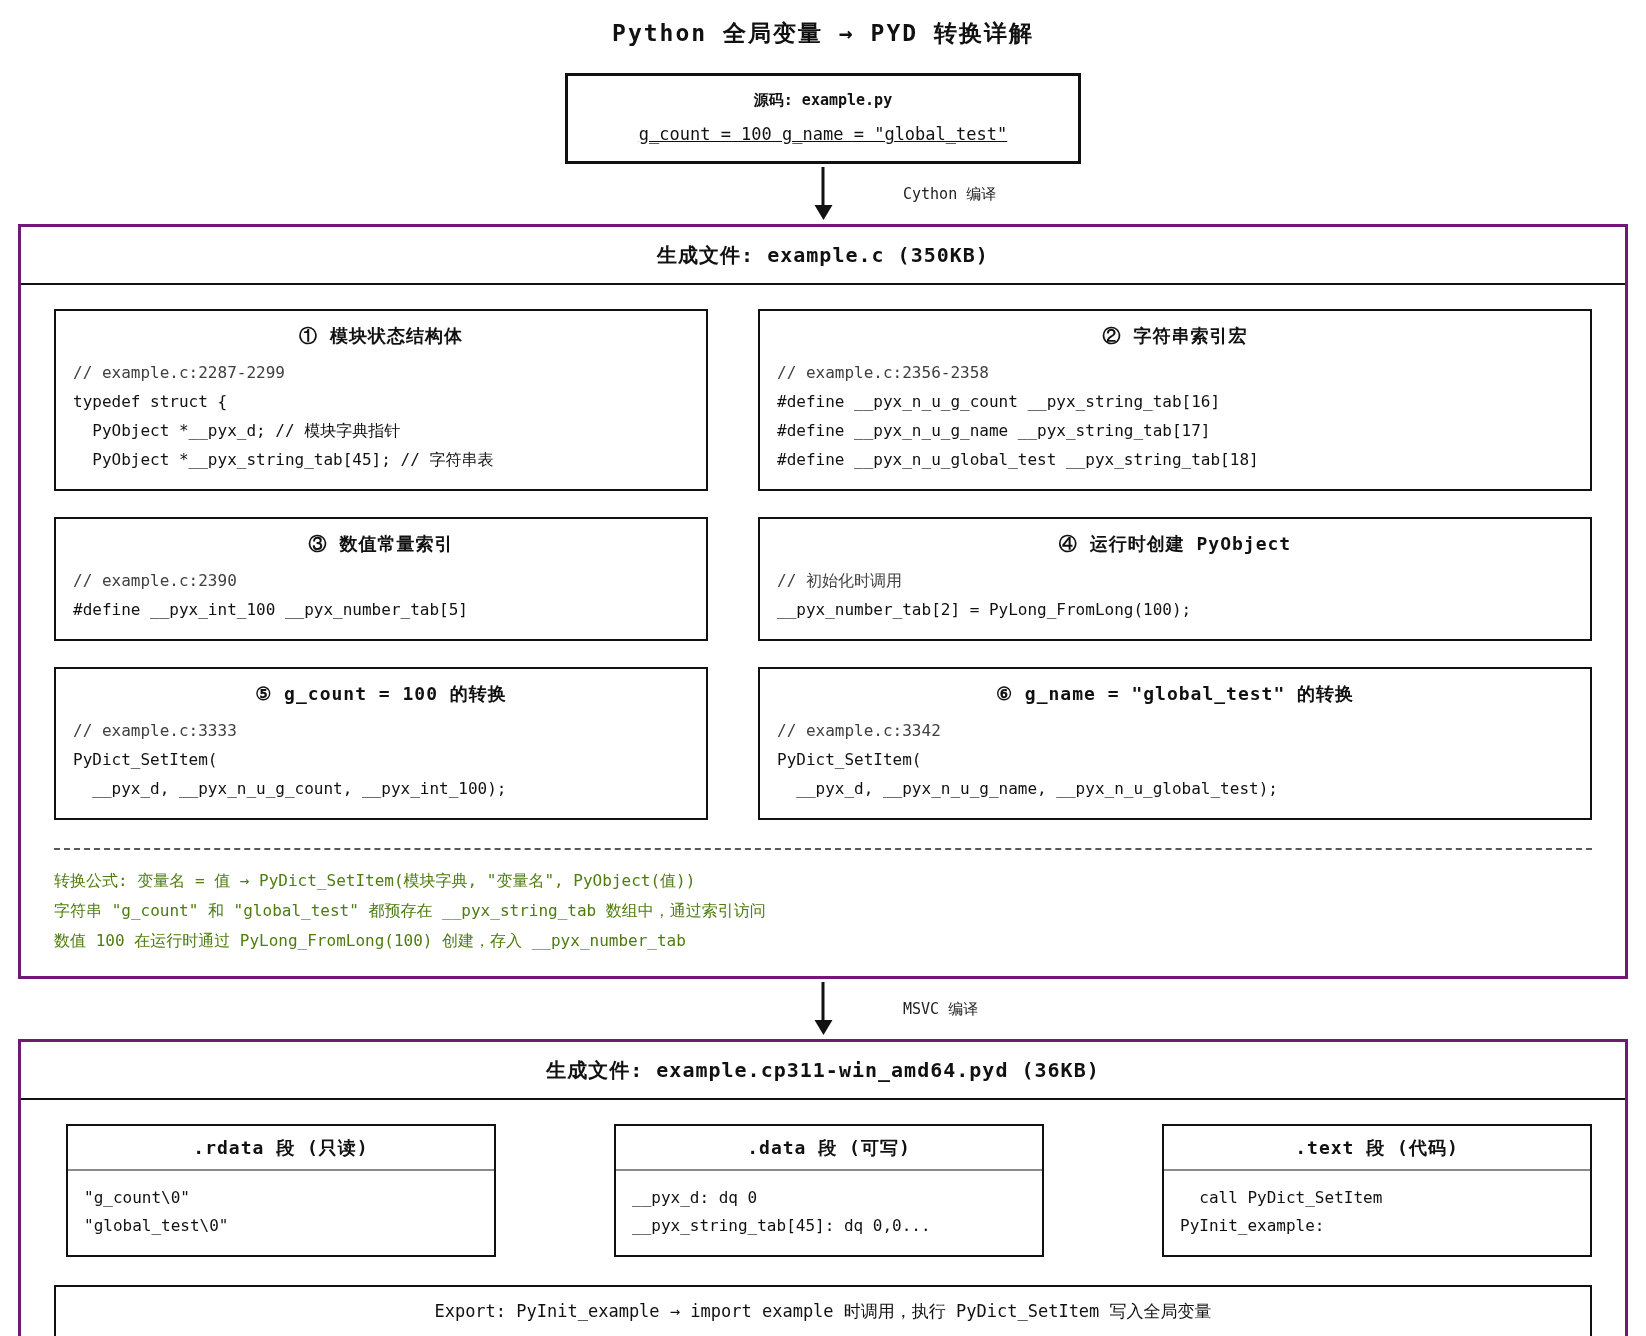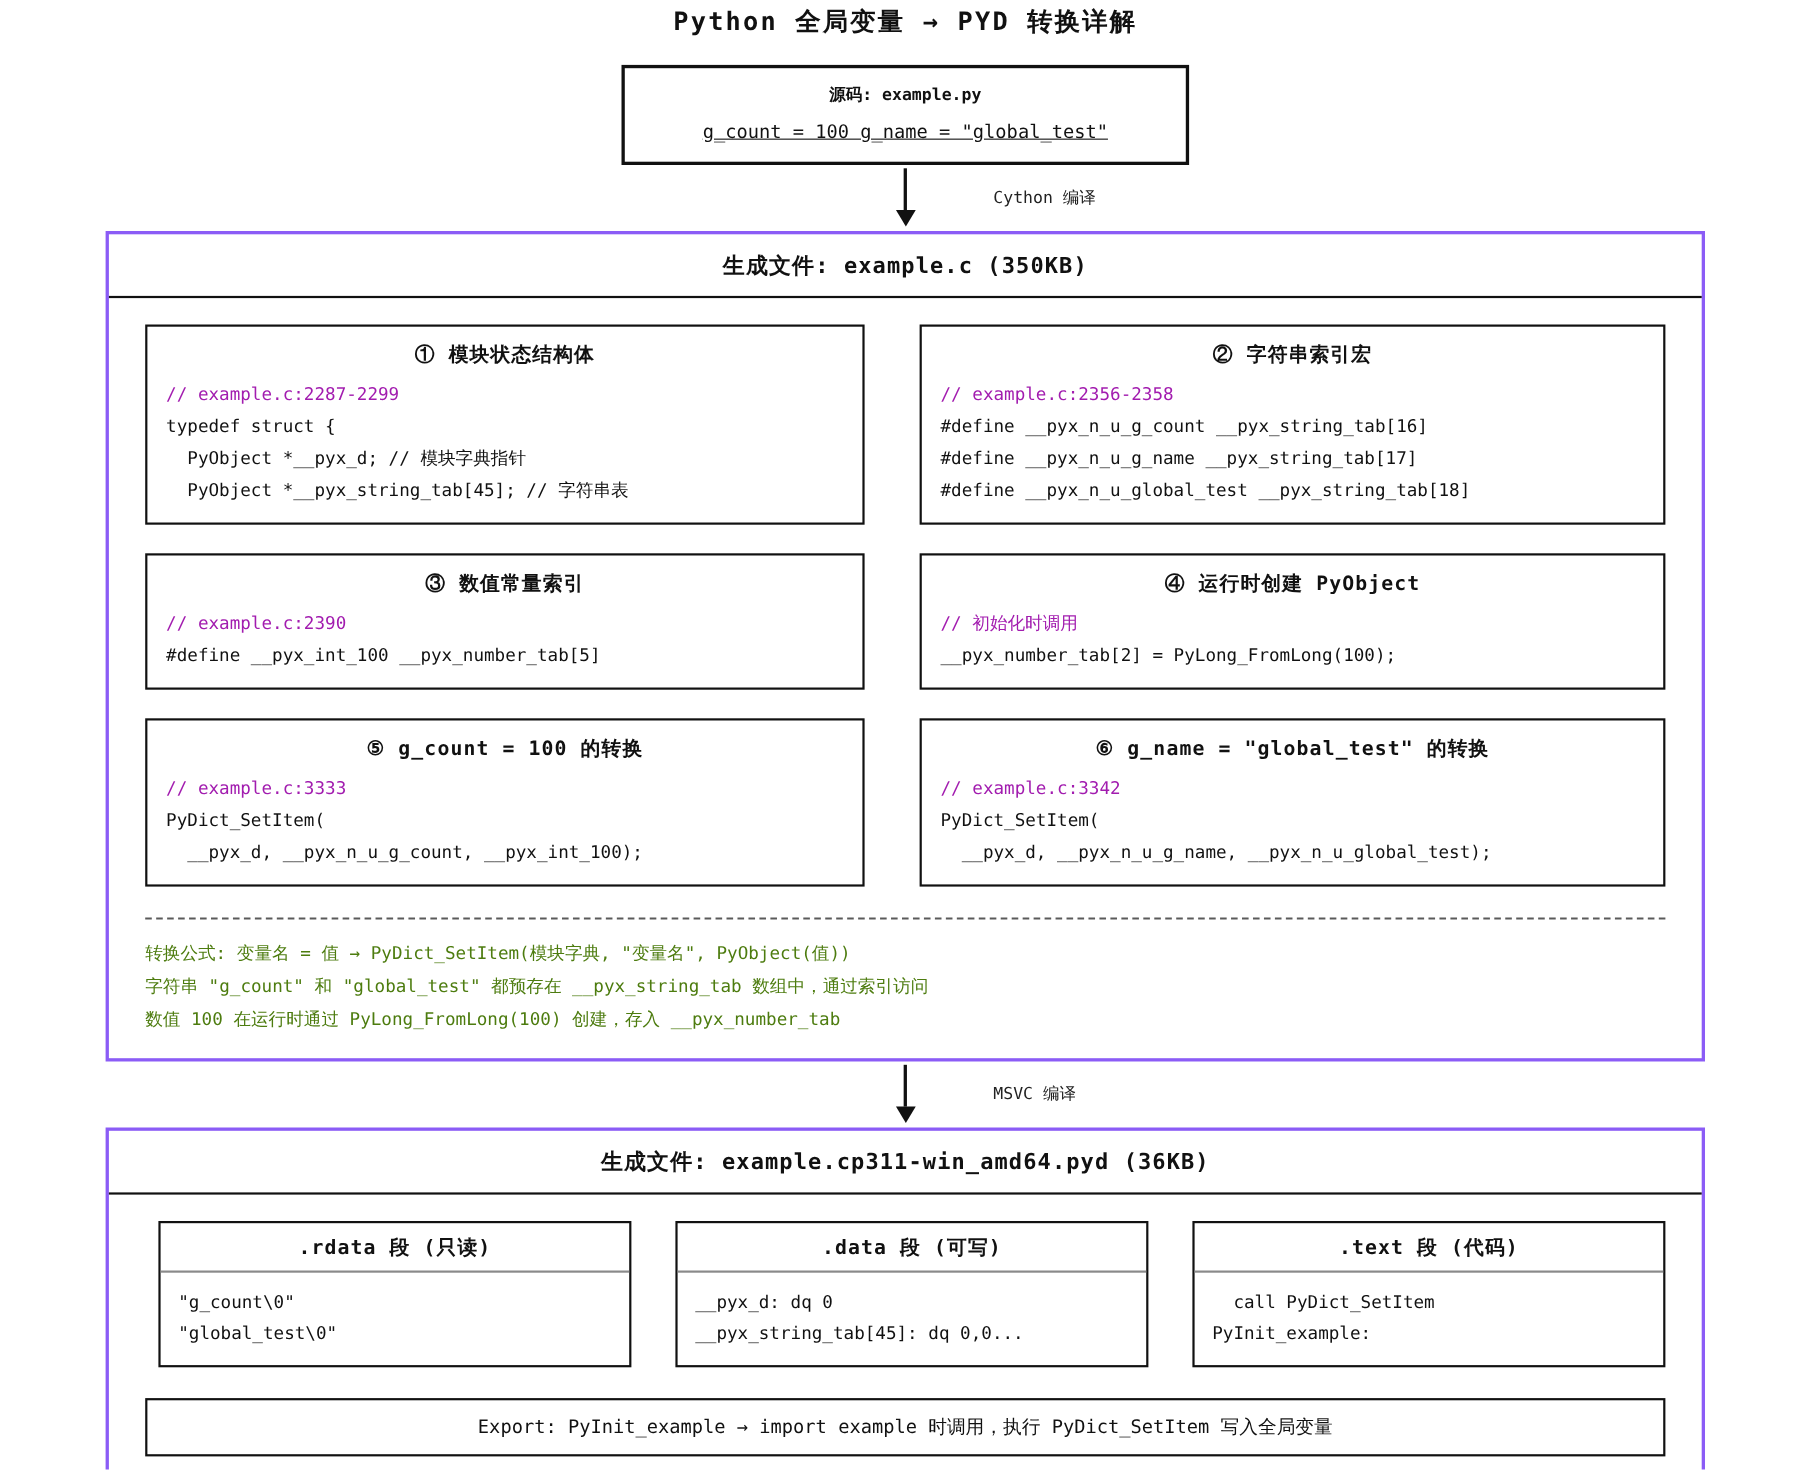--- a/index.html
+++ b/index.html
@@ -5,21 +5,21 @@
   * { margin:0; padding:0; box-sizing:border-box; }
   html,body { background:#ffffff; }
   body {
     width:1646px; height:1336px; position:relative; overflow:hidden;
     color:#111111;
     font-family:"Liberation Sans","DejaVu Sans",sans-serif;
   }
   .mono { font-family:"DejaVu Sans Mono","Liberation Mono",monospace; }
 
   .page-title {
-    text-align:center; padding-top:4px;
+    text-align:center; padding-top:18px;
     font-size:23px; font-weight:bold; letter-spacing:2px;
     font-family:"DejaVu Sans Mono","Liberation Mono",monospace;
   }
 
   
   .source-box {
     width:516px; margin:24px auto 0; border:3px solid #111;
     padding:15px 10px 17px; background:#fff;
   }
   .source-box .box-title { text-align:center; font-weight:bold; font-size:15px; }
@@ -36,33 +36,33 @@
     top:100%; width:0; height:0;
     border-left:9px solid transparent; border-right:9px solid transparent;
     border-top:15px solid #111;
   }
   .arrow-label {
     position:absolute; left:calc(50% + 80px); top:50%; transform:translateY(-50%);
     font-size:15px; color:#222;
   }
 
   
-  .big-box { width:1454px; margin:0 auto; border:3px solid #8b5cf6; background:transparent; }
+  .big-box { width:1610px; margin:0 auto; border:3px solid #701a75; background:transparent; }
   .big-box-header {
     text-align:center; font-size:20px; font-weight:bold;
     padding:15px 0 14px; border-bottom:2px solid #111; letter-spacing:1px;
   }
   .big-box-body { padding:24px 33px 20px; }
 
   
   .grid { display:grid; grid-template-columns:654px 1fr; column-gap:50px; row-gap:26px; }
   .code-box { border:2px solid #111; padding:13px 17px 15px; font-size:16px; background:transparent; }
   .code-box .box-title { text-align:center; font-weight:bold; font-size:18px; margin-bottom:10px; letter-spacing:1px; }
   .code-line { white-space:pre; line-height:29px; font-size:16px; }
-  .comment { color:#a21caf; }
+  .comment { color:#404040; }
 
   .dashed-sep { border:none; border-top:2px dashed #5a5a5a; margin:28px 0 16px; }
   .note-line { color:#4d7c0f; line-height:30px; font-size:16px; white-space:pre-wrap; }
 
   
   .sections { display:flex; justify-content:space-between;padding-left:12px; }
   .section-box { width:430px; border:2px solid #111; background:transparent; }
   .section-box .sec-title {
     text-align:center; font-weight:bold; font-size:18px;
     padding:10px 4px 9px; border-bottom:2px solid #8a8a8a; letter-spacing:1px;

